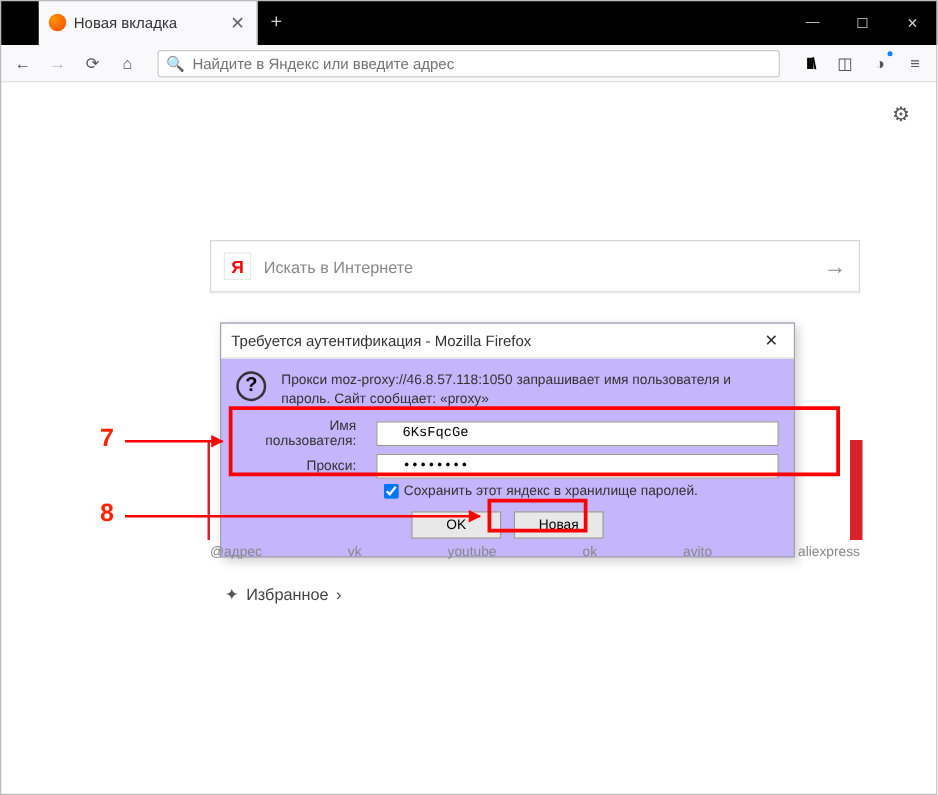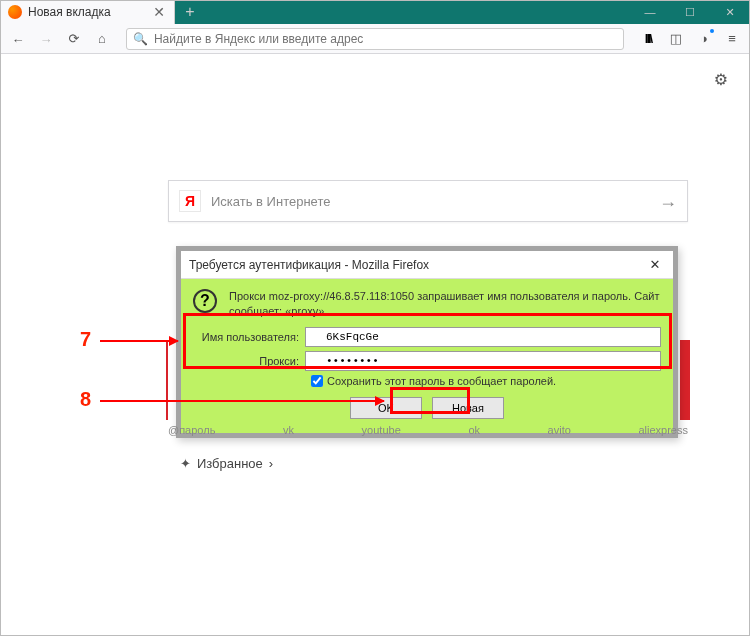--- a/index.html
+++ b/index.html
@@ -1,19 +1,19 @@
 <!DOCTYPE html>
 <html><head>
 <meta charset="utf-8">
 <style>
 * { box-sizing: border-box; margin: 0; padding: 0; font-family: "Segoe UI", Arial, sans-serif; }
 body { width: 750px; height: 636px; background: #fff; overflow: hidden; position: relative; }
 
 
-.titlebar { height: 24px; background: #0f766e; display: flex; align-items: stretch; }
+.titlebar { height: 36px; background: #000000; display: flex; align-items: stretch; padding-left: 31px; }
 .tab { width: 175px; background: #f9f9fb; display: flex; align-items: center; padding: 0 8px; gap: 6px; border-right: 1px solid #ccc; }
 .tab-icon { width: 14px; height: 14px; border-radius: 50%; background: radial-gradient(circle at 30% 30%, #ff9500, #ff4500); flex-shrink: 0; }
 .tab-title { font-size: 12px; color: #333; flex: 1; white-space: nowrap; overflow: hidden; }
 .tab-close { width: 14px; font-size: 14px; color: #666; cursor: pointer; text-align: center; }
 .newtab { width: 30px; display: flex; align-items: center; justify-content: center; color: #ccc; font-size: 16px; cursor: pointer; }
 .titlebar-spacer { flex: 1; }
 .win-controls { display: flex; }
 .win-btn { width: 40px; display: flex; align-items: center; justify-content: center; color: #ccc; cursor: pointer; font-size: 11px; }
 
 
@@ -42,31 +42,31 @@
 
 
 .quicklinks { position: absolute; top: 370px; left: 168px; width: 520px; display: flex; justify-content: space-between; color: #888; font-size: 11px; }
 .quicklinks span { cursor: pointer; }
 
 
 .fav { position: absolute; top: 402px; left: 180px; display: flex; align-items: center; gap: 6px; color: #444; font-size: 13px; cursor: pointer; }
 .fav-icon { color: #555; }
 
 
-.dialog { position: absolute; top: 192px; left: 176px; width: 502px; background: #bef264; border: 5px solid #a3a3a3; box-shadow: 2px 3px 8px rgba(0,0,0,0.2); }
+.dialog { position: absolute; top: 192px; left: 176px; width: 460px; background: #c4b5fd; border: 1px solid #a3a3a3; box-shadow: 2px 3px 8px rgba(0,0,0,0.2); }
 .dlg-title { height: 28px; display: flex; align-items: center; padding: 0 8px; font-size: 12px; color: #333; border-bottom: 1px solid #ddd; background: #fff; }
 .dlg-title-text { flex: 1; }
 .dlg-close { width: 20px; text-align: center; cursor: pointer; font-size: 13px; color: #333; }
 .dlg-body { padding: 10px 12px 14px 12px; }
 .dlg-msgrow { display: flex; gap: 12px; margin-bottom: 8px; }
 .q-icon { width: 24px; height: 24px; border: 2px solid #333; border-radius: 50%; display: flex; align-items: center; justify-content: center; font-weight: bold; font-size: 16px; flex-shrink: 0; }
 .dlg-msg { font-size: 11px; color: #333; line-height: 1.35; }
 .form { margin-top: 4px; }
 .form-row { display: flex; align-items: center; margin-bottom: 4px; }
-.form-label { width: 112px; text-align: right; font-size: 11px; color: #333; padding-right: 6px; }
+.form-label { width: 112px; text-align: right; font-size: 11px; color: #333; padding-right: 16px; }
 .form-input { flex: 1; height: 20px; border: 1px solid #999; background: #fff; font-size: 11px; padding: 0 20px; font-family: Liberation Mono, monospace; }
 .form-check { margin-left: 118px; display: flex; align-items: center; gap: 4px; font-size: 11px; color: #333; }
 .form-check input { width: 12px; height: 12px; }
 .dlg-buttons { display: flex; justify-content: center; gap: 10px; margin-top: 10px; }
 .dlg-btn { width: 72px; height: 22px; border: 1px solid #999; background: #e8e8e8; font-size: 11px; cursor: pointer; }
 
 
 .anno-box1 { position: absolute; border: 3px solid #f00; top: 259px; left: 183px; width: 489px; height: 56px; pointer-events: none; }
 .anno-box2 { position: absolute; border: 3px solid #f00; top: 333px; left: 390px; width: 80px; height: 27px; pointer-events: none; }
 .anno-label { position: absolute; color: #f20; font-weight: bold; font-size: 20px; font-family: Arial; }
@@ -141,32 +141,32 @@
         <div class="form-row">
           <div class="form-label">Имя пользователя:</div>
           <input class="form-input" value="6KsFqcGe" style="">
         </div>
         <div class="form-row">
           <div class="form-label">Прокси:</div>
           <input class="form-input" value="••••••••" style="">
         </div>
         <label class="form-check">
           <input type="checkbox" checked="" style="">
-          <span>Сохранить этот пароль в сообщает паролей.</span>
+          <span>Сохранить этот яндекс в хранилище паролей.</span>
         </label>
         <div class="dlg-buttons">
           <button class="dlg-btn">OK</button>
           <button class="dlg-btn">Новая</button>
         </div>
       </div>
     </div>
   </div>
 
   <div class="quicklinks">
-    <span>@пароль</span>
+    <span>@адрес</span>
     <span>vk</span>
     <span>youtube</span>
     <span>ok</span>
     <span>avito</span>
     <span>aliexpress</span>
   </div>
 
   <div class="fav">
     <span class="fav-icon">✦</span>
     <span>Избранное</span>

